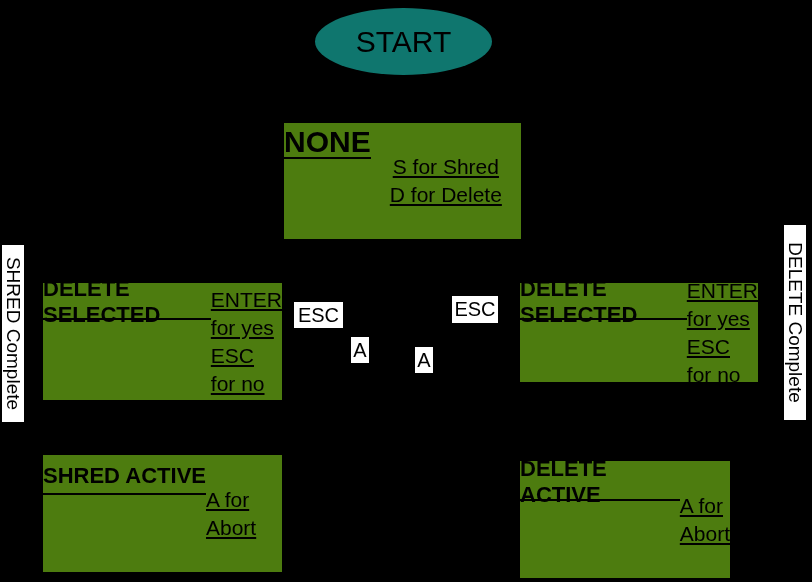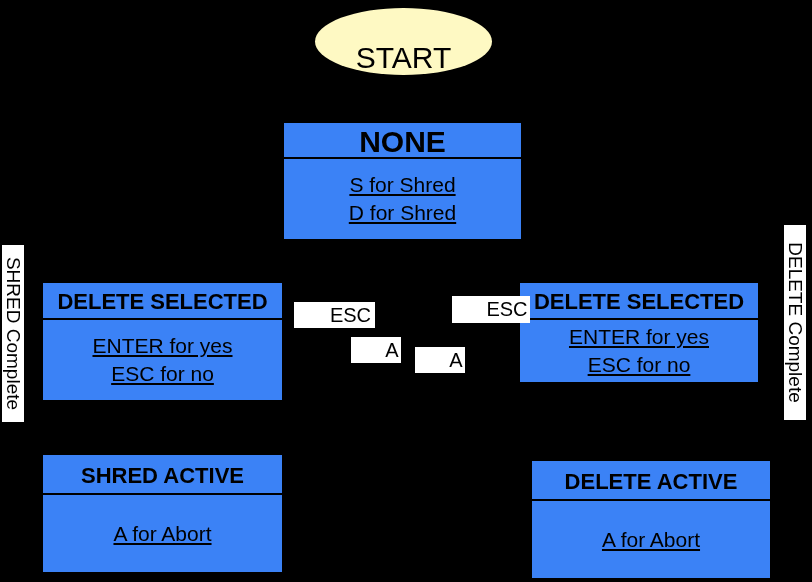--- a/index.html
+++ b/index.html
@@ -10,23 +10,23 @@
     position: relative;
     width: 812px;
     height: 582px;
     background: #000000;
     font-family: "Liberation Sans", sans-serif;
     color: #000000;
     overflow: hidden;
   }
   .node {
     position: absolute;
-    background: #3b82f6;
+    background: #4d7c0f;
     display: flex;
-    flex-direction: column;
+    flex-direction: row;
   }
   .node-title {
     display: flex;
     align-items: center;
     justify-content: center;
     font-weight: bold;
     border-bottom: 2px solid #000000;
     box-sizing: border-box;
     padding-top: 3px;
   }
@@ -39,24 +39,24 @@
     font-size: 21px;
     line-height: 28px;
     text-decoration: underline;
   }
   .start-ellipse {
     position: absolute;
     left: 315px;
     top: 8px;
     width: 177px;
     height: 67px;
-    background: #fef9c3;
+    background: #0f766e;
     border-radius: 50%;
     display: flex;
-    align-items: flex-end;
+    align-items: center;
     justify-content: center;
     font-size: 30px;
   }
   .node-none {
     left: 284px;
     top: 123px;
     width: 237px;
     height: 116px;
   }
   .node-none .node-title {
@@ -80,39 +80,38 @@
     height: 37px;
     font-size: 22px;
   }
   .node-shred-active {
     left: 43px;
     top: 455px;
     width: 239px;
     height: 117px;
   }
   .node-delete-active {
-    left: 532px;
+    left: 520px;
     top: 461px;
-    width: 238px;
+    width: 210px;
     height: 117px;
     justify-content: flex-end;
   }
   .node-shred-active .node-title,
   .node-delete-active .node-title {
     height: 40px;
     font-size: 22px;
   }
   .edge-label {
     position: absolute;
     background: #ffffff;
     display: flex;
     align-items: center;
     justify-content: center;
     font-size: 20px;
-    padding-left: 32px;
   }
   .edge-esc-left  { left: 294px; top: 302px; width: 49px; height: 26px; }
   .edge-esc-right { left: 452px; top: 296px; width: 46px; height: 27px; }
   .edge-a-left    { left: 351px; top: 337px; width: 18px; height: 26px; }
   .edge-a-right   { left: 415px; top: 347px; width: 18px; height: 26px; }
   .vlabel {
     position: absolute;
     height: 22px;
     background: #ffffff;
     display: flex;
@@ -132,21 +131,21 @@
 <div id="canvas">
 
   <div class="start-ellipse">
     <span>START</span>
   </div>
 
   <div class="node node-none">
     <div class="node-title">NONE</div>
     <div class="node-body">
       <span>S for Shred</span>
-      <span>D for Shred</span>
+      <span>D for Delete</span>
     </div>
   </div>
 
   <div class="node node-shred-selected">
     <div class="node-title">DELETE SELECTED</div>
     <div class="node-body">
       <span>ENTER for yes</span>
       <span>ESC for no</span>
     </div>
   </div>

